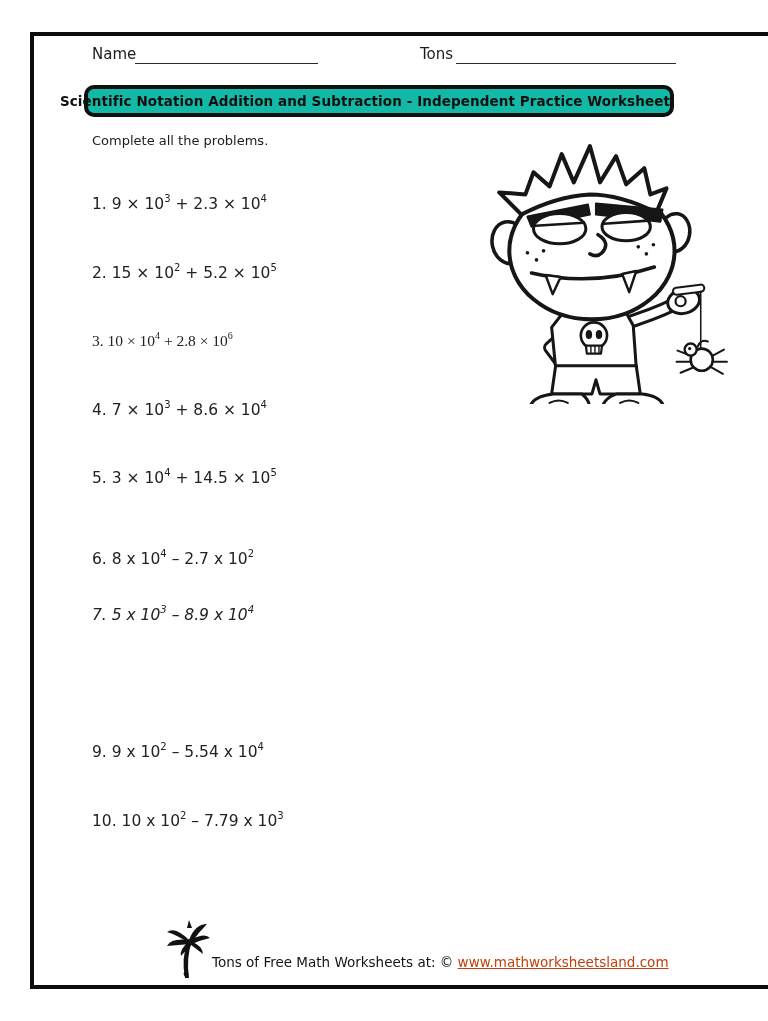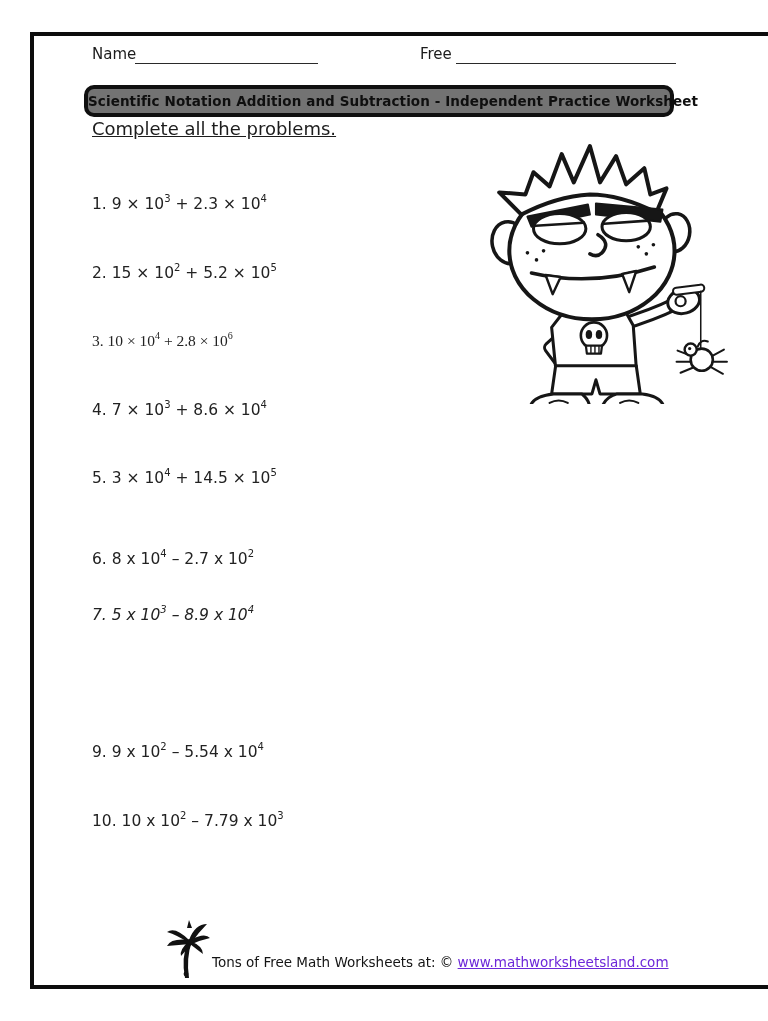--- a/index.html
+++ b/index.html
@@ -2,39 +2,39 @@
 <html><head>
 <meta charset="utf-8">
 <style>
   html,body{margin:0;padding:0;background:#ffffff;}
   body{width:768px;height:1021px;position:relative;font-family:"DejaVu Sans","Liberation Sans",sans-serif;color:#1c1c1c;overflow:hidden;}
   .page{position:absolute;left:30px;top:32px;width:699px;height:949px;border:4px solid #0d0d0d;background:#ffffff;padding-left:46px;}
   .abs{position:absolute;}
   .label{font-size:15px;color:#1c1c1c;}
   .blank-line{position:absolute;border-bottom:1.6px solid #2a2a2a;height:18px;}
   .title-box{position:absolute;left:50px;top:49px;width:582px;height:24px;border:4px solid #101010;border-radius:10px;
-             display:flex;align-items:center;justify-content:flex-start;background:#737373;}
+             display:flex;align-items:center;justify-content:flex-end;background:#14b8a6;}
   .title-box span{font-size:13.5px;font-weight:bold;color:#0f0f0f;letter-spacing:0.1px;white-space:nowrap;}
-  .instruction{position:absolute;left:58px;top:82px;font-size:18px;text-decoration:underline;}
+  .instruction{position:absolute;left:58px;top:97px;font-size:13px;}
   .problem-list{position:absolute;left:58px;top:158px;width:340px;height:700px;}
   .problem{position:absolute;left:0;font-size:15.5px;color:#222;white-space:nowrap;}
   .problem sup{font-size:10px;position:relative;top:-1px;}
   .illustration{position:absolute;left:434px;top:102px;width:268px;height:266px;}
   .footer-tree{position:absolute;left:131px;top:880px;width:46px;height:64px;}
   .footer-text{position:absolute;left:178px;top:918px;font-size:13.5px;color:#141414;white-space:nowrap;}
   .footer-text a{text-decoration:underline;cursor:pointer;}
 </style>
 </head>
 <body>
 
 <div class="page">
 
   <span class="label abs" style="left:58px;top:9px;">Name</span>
   <span class="blank-line" style="left:101px;top:9px;width:183px;"></span>
-  <span class="label abs" style="left:386px;top:9px;">Free</span>
+  <span class="label abs" style="left:386px;top:9px;">Tons</span>
   <span class="blank-line" style="left:422px;top:9px;width:220px;"></span>
 
   <div class="title-box">
     <span>Scientific Notation Addition and Subtraction - Independent Practice Worksheet</span>
   </div>
 
   <div class="instruction">Complete all the problems.</div>
 
   <div class="problem-list">
       <div class="problem" style="top: 0px; text-align: center;"><span>1. </span><span>9 × 10<sup>3</sup> + 2.3 × 10<sup>4</sup></span></div>
@@ -130,16 +130,16 @@
       <path d="M24,24 Q30,8 42,8 Q34,16 27,26 Z"></path>
       <path d="M25,24 Q40,16 45,22 Q36,24 27,28 Z"></path>
       <path d="M25,25 Q38,30 38,38 Q30,32 25,28 Z"></path>
       <path d="M22,12 L24,4 L27,12 Z"></path>
       <circle cx="25" cy="26" r="3"></circle>
       <circle cx="21" cy="58" r="2.4"></circle>
     </g>
   </svg>
   <div class="footer-text">
     <span>Tons of Free Math Worksheets at: ©</span>
-    <a style="color: #6d28d9;">www.mathworksheetsland.com</a>
+    <a style="color: #c2410c;">www.mathworksheetsland.com</a>
   </div>
 
 </div>
 
 </body></html>

